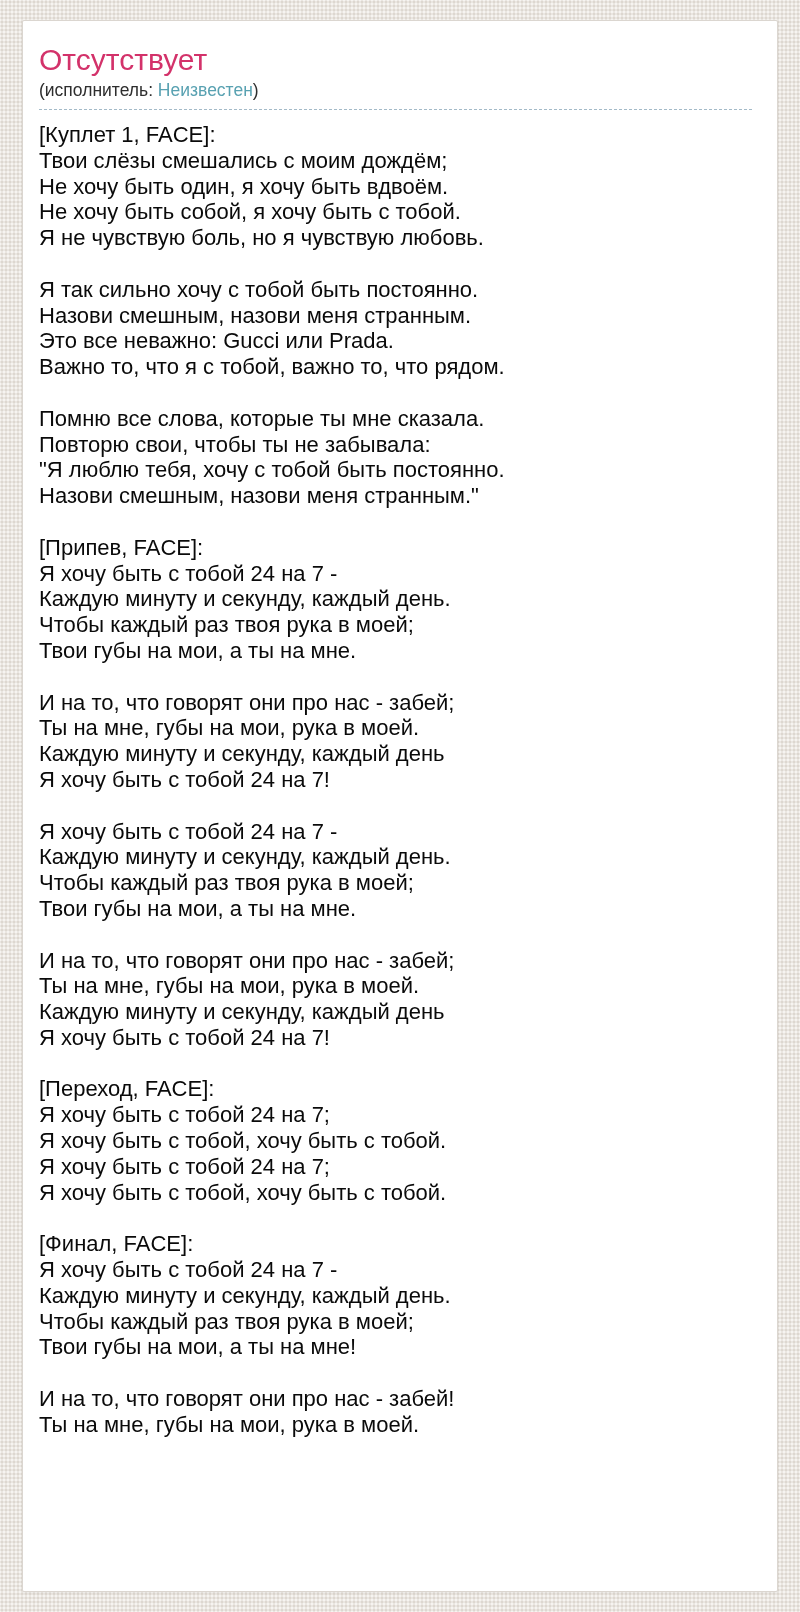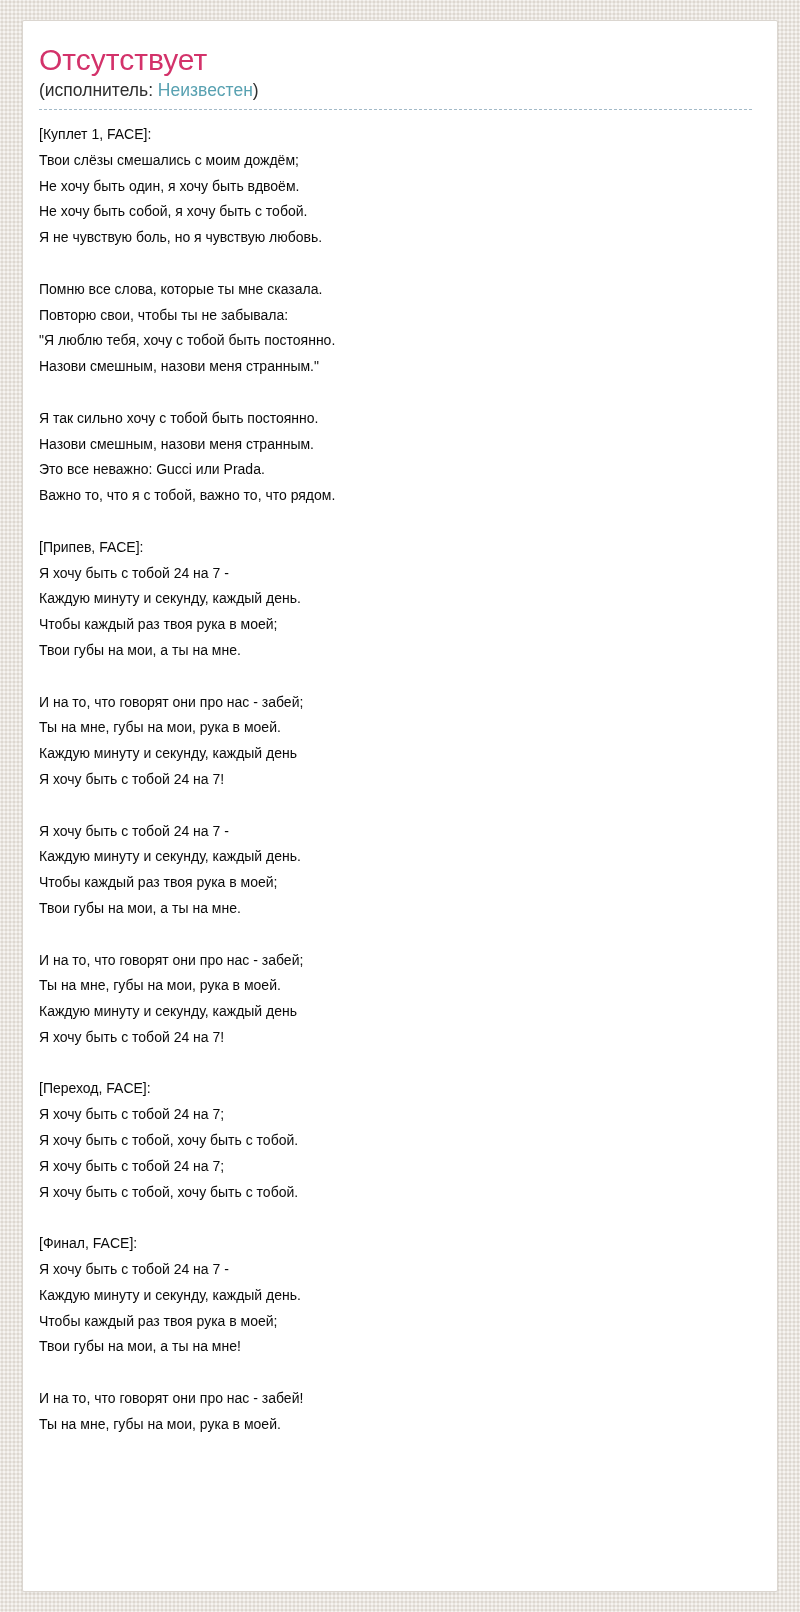--- a/index.html
+++ b/index.html
@@ -56,43 +56,43 @@
     padding-bottom: 8px;
     border-bottom: 1px dashed var(--divider-color);
   }
   .artist-link {
     color: var(--artist-link-color);
     text-decoration: none;
     cursor: pointer;
   }
   .lyrics {
     margin-top: 12px;
-    font-size: 14px;
+    font-size: 22px;
     line-height: 25.8px;
     color: var(--lyrics-color);
   }
   .lyrics p.stanza {
     margin: 0 0 25.8px 0;
     padding: 0;
   }
   .lyrics p.stanza:last-child {
     margin-bottom: 15px;
   }
 </style>
 </head>
 <body>
 
 <div class="page">
   <div class="card">
     <h1 class="song-title">Отсутствует</h1>
     <p class="artist-line"><span>(исполнитель: </span><a class="artist-link" href="#">Неизвестен</a><span>)</span></p>
     <div class="lyrics">
         <p class="stanza">[Куплет 1, FACE]:<br>Твои слёзы смешались с моим дождём;<br>Не хочу быть один, я хочу быть вдвоём.<br>Не хочу быть собой, я хочу быть с тобой.<br>Я не чувствую боль, но я чувствую любовь.</p>
+        <p class="stanza">Я так сильно хочу с тобой быть постоянно.<br>Назови смешным, назови меня странным.<br>Это все неважно: Gucci или Prada.<br>Важно то, что я с тобой, важно то, что рядом.</p>
         <p class="stanza">Помню все слова, которые ты мне сказала.<br>Повторю свои, чтобы ты не забывала:<br>"Я люблю тебя, хочу с тобой быть постоянно.<br>Назови смешным, назови меня странным."</p>
-        <p class="stanza">Я так сильно хочу с тобой быть постоянно.<br>Назови смешным, назови меня странным.<br>Это все неважно: Gucci или Prada.<br>Важно то, что я с тобой, важно то, что рядом.</p>
         <p class="stanza">[Припев, FACE]:<br>Я хочу быть с тобой 24 на 7 -<br>Каждую минуту и секунду, каждый день.<br>Чтобы каждый раз твоя рука в моей;<br>Твои губы на мои, а ты на мне.</p>
         <p class="stanza">И на то, что говорят они про нас - забей;<br>Ты на мне, губы на мои, рука в моей.<br>Каждую минуту и секунду, каждый день<br>Я хочу быть с тобой 24 на 7!</p>
         <p class="stanza">Я хочу быть с тобой 24 на 7 -<br>Каждую минуту и секунду, каждый день.<br>Чтобы каждый раз твоя рука в моей;<br>Твои губы на мои, а ты на мне.</p>
         <p class="stanza">И на то, что говорят они про нас - забей;<br>Ты на мне, губы на мои, рука в моей.<br>Каждую минуту и секунду, каждый день<br>Я хочу быть с тобой 24 на 7!</p>
         <p class="stanza">[Переход, FACE]:<br>Я хочу быть с тобой 24 на 7;<br>Я хочу быть с тобой, хочу быть с тобой.<br>Я хочу быть с тобой 24 на 7;<br>Я хочу быть с тобой, хочу быть с тобой.</p>
         <p class="stanza">[Финал, FACE]:<br>Я хочу быть с тобой 24 на 7 -<br>Каждую минуту и секунду, каждый день.<br>Чтобы каждый раз твоя рука в моей;<br>Твои губы на мои, а ты на мне!</p>
         <p class="stanza">И на то, что говорят они про нас - забей!<br>Ты на мне, губы на мои, рука в моей.</p>
       </div>
   </div>
 </div>

